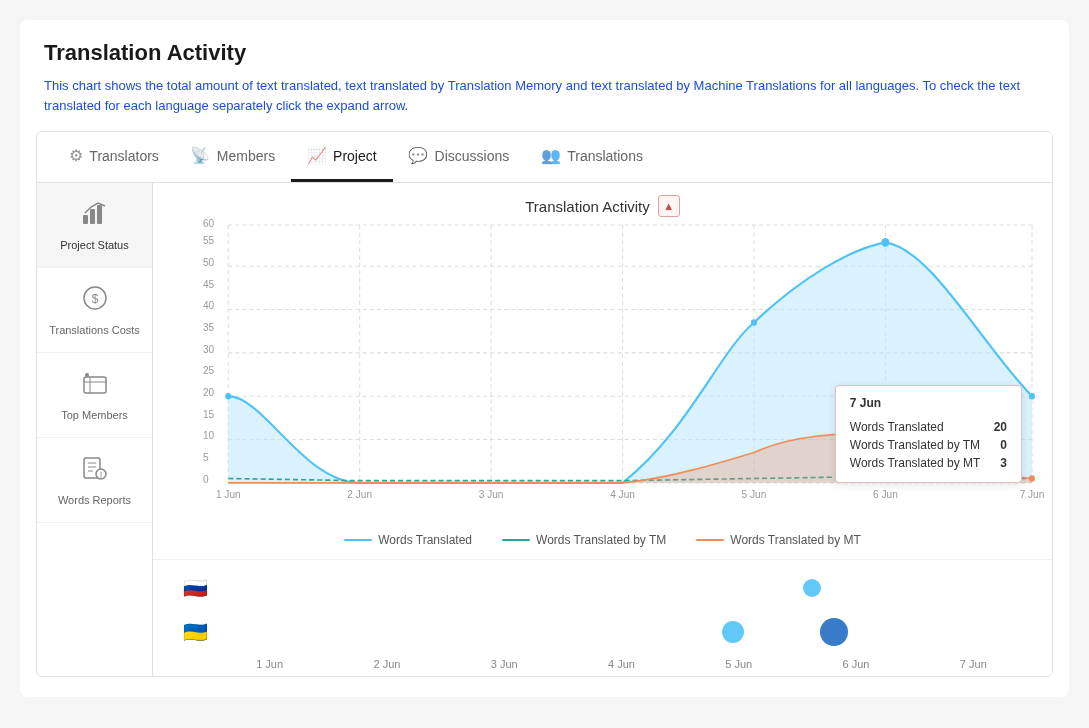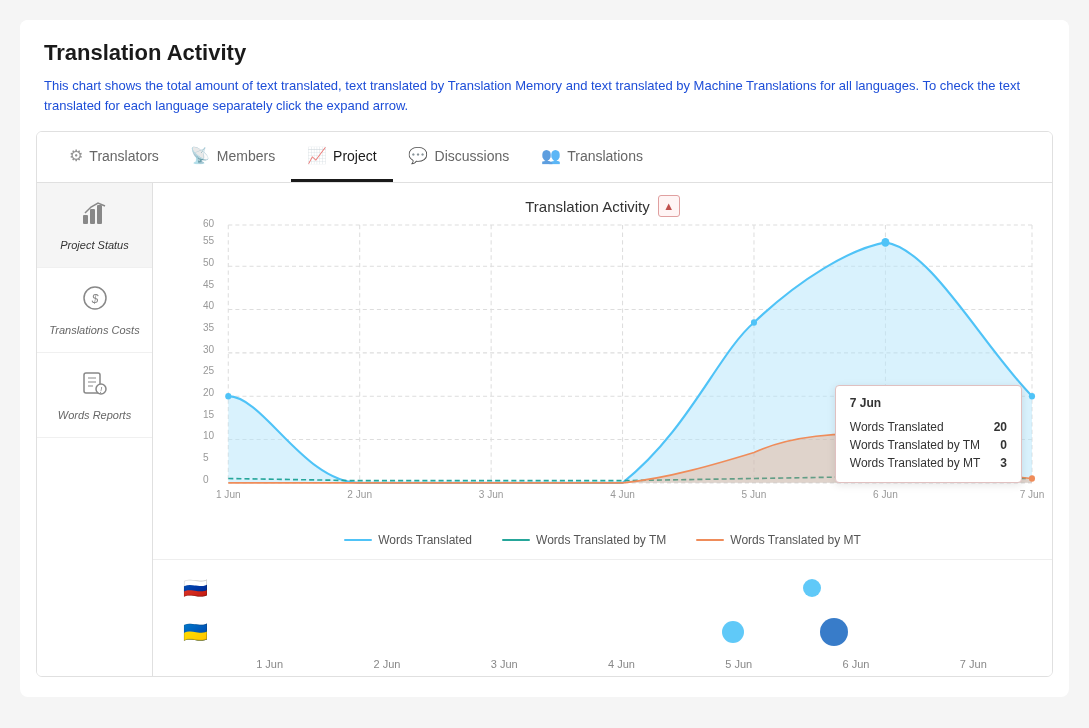--- a/index.html
+++ b/index.html
@@ -75,21 +75,20 @@
     .sidebar-item {
       display: flex;
       flex-direction: column;
       align-items: center;
       padding: 16px 8px;
       cursor: pointer;
       color: #666;
       font-size: 11px;
       border-bottom: 1px solid #f0f0f0;
       gap: 6px;
-      font-style: italic;
     }
     .sidebar-item.active {
       background: #f5f5f5;
       color: #333;
       font-weight: 500;
     }
     .sidebar-icon {
       font-size: 22px;
       color: #888;
     }
@@ -247,20 +246,31 @@
           <span>Project Status</span>
         </div>
         <div class="sidebar-item">
           <span class="sidebar-icon">
             <svg width="28" height="28" viewBox="0 0 28 28" fill="none">
               <circle cx="14" cy="14" r="11" stroke="#888" stroke-width="1.5" fill="none"></circle>
               <text x="14" y="19" text-anchor="middle" font-size="12" fill="#888">$</text>
             </svg>
           </span>
           <span>Translations Costs</span>
+        </div>
+        <div class="sidebar-item">
+          <span class="sidebar-icon">
+            <svg width="28" height="28" viewBox="0 0 28 28" fill="none">
+              <rect x="3" y="8" width="22" height="16" rx="2" stroke="#888" stroke-width="1.5" fill="none"></rect>
+              <line x1="3" y1="13" x2="25" y2="13" stroke="#888" stroke-width="1"></line>
+              <line x1="9" y1="8" x2="9" y2="24" stroke="#888" stroke-width="1"></line>
+              <circle cx="6" cy="6" r="2" fill="#888"></circle>
+            </svg>
+          </span>
+          <span>Top Members</span>
         </div>
         <div class="sidebar-item">
           <span class="sidebar-icon">
             <svg width="28" height="28" viewBox="0 0 28 28" fill="none">
               <rect x="3" y="4" width="16" height="20" rx="2" stroke="#888" stroke-width="1.5" fill="none"></rect>
               <line x1="7" y1="9" x2="15" y2="9" stroke="#888" stroke-width="1"></line>
               <line x1="7" y1="13" x2="15" y2="13" stroke="#888" stroke-width="1"></line>
               <line x1="7" y1="17" x2="12" y2="17" stroke="#888" stroke-width="1"></line>
               <circle cx="20" cy="20" r="5" fill="#fff" stroke="#888" stroke-width="1.5"></circle>
               <text x="20" y="24" text-anchor="middle" font-size="9" fill="#888">!</text>

